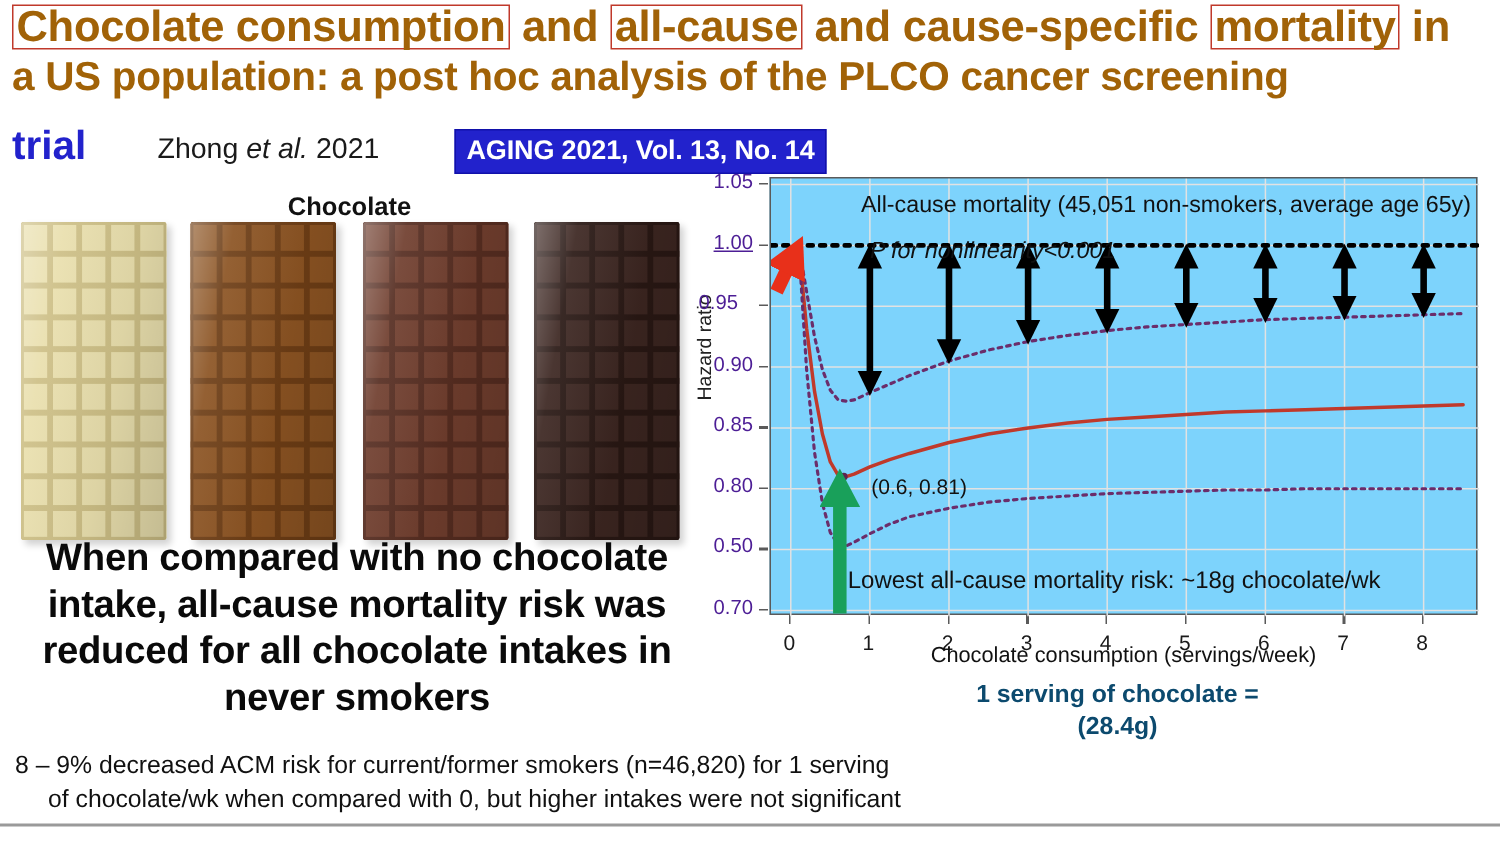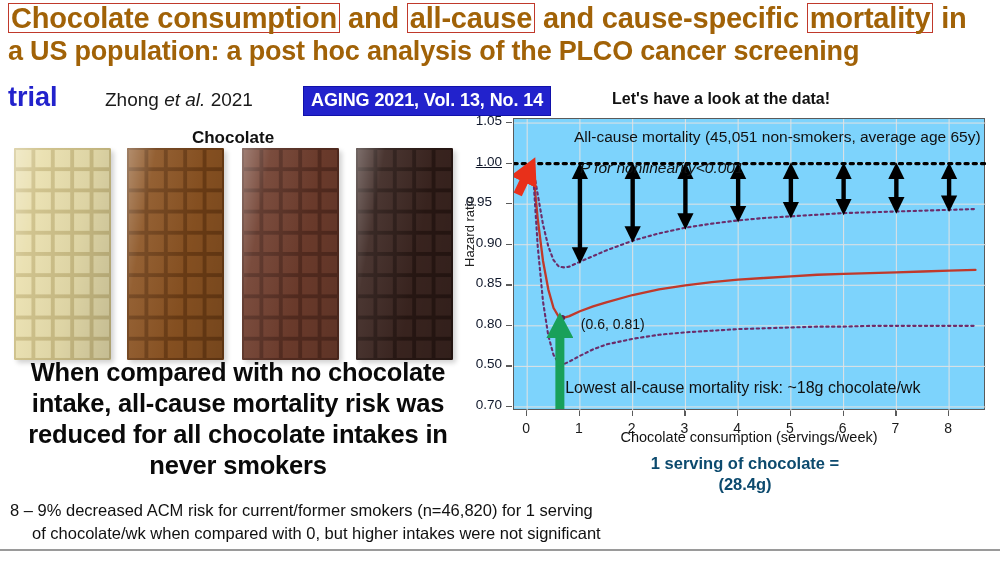--- a/index.html
+++ b/index.html
@@ -84,21 +84,21 @@
   .serving-note .g{display:block;}
 
   
   .chart-area{position:absolute;left:466px;top:115px;width:528px;height:330px;}
   .ylabel{
     position:absolute;left:-4px;top:152px;width:120px;
     transform:rotate(-90deg);transform-origin:left top;
     font-size:13px;color:#222;white-space:nowrap;
   }
   .ytick{
-    position:absolute;right:0;font-size:13.5px;color:#0f172a;
+    position:absolute;right:0;font-size:13.5px;color:#4c1d95;
     text-align:right;white-space:nowrap;
   }
   .yticks{position:absolute;left:0px;top:0;width:46px;height:300px;}
   .xticks{position:absolute;left:0;top:296px;width:528px;height:24px;}
   .xtick{position:absolute;font-size:14px;color:#1a1a1a;text-align:center;width:20px;}
   .xlabel{
     position:absolute;left:47px;top:314px;width:472px;text-align:center;
     font-size:14.5px;color:#111;
   }
   .plotbox{
@@ -133,21 +133,20 @@
 
   <div class="title-block">
     <div class="title-line"><span class="hl-box">Chocolate consumption</span><span> and </span><span class="hl-box">all-cause</span><span> and cause-specific </span><span class="hl-box">mortality</span><span> in</span></div>
     <div class="title-line title-line2">a US population: a post hoc analysis of the PLCO cancer screening</div>
   </div>
 
   <div class="meta-row">
     <span class="trial-word">trial</span>
     <span class="authors"><span>Zhong </span><i>et al.</i><span> 2021</span></span>
     <span class="aging-badge">AGING 2021, Vol. 13, No. 14</span>
-    <span class="look-data">Let's have a look at the data!</span>
   </div>
 
   <div class="choc-caption">Chocolate</div>
   <div class="choc-wrap">
     <div class="bar b1" id="bar0" style="background: rgb(233, 223, 173);">
         <div class="grid" style="background-image: linear-gradient(to right, rgb(205, 191, 134) 0px, rgb(205, 191, 134) 2px, transparent 2px, transparent 17.4px, rgb(205, 191, 134) 17.4px, rgb(205, 191, 134) 19.4px), linear-gradient(rgb(205, 191, 134) 0px, rgb(205, 191, 134) 2px, transparent 2px, transparent 19.2px, rgb(205, 191, 134) 19.2px, rgb(205, 191, 134) 21.2px);"></div>
         <div class="sheen" style="background: linear-gradient(100deg, rgba(255, 255, 255, 0.35) 0%, rgba(255, 255, 255, 0.08) 22%, rgba(0, 0, 0, 0.05) 60%, rgba(0, 0, 0, 0.16) 100%);"></div>
       </div>
     <div class="bar b2" id="bar1" style="background: rgb(139, 83, 34);">
         <div class="grid" style="background-image: linear-gradient(to right, rgb(109, 61, 21) 0px, rgb(109, 61, 21) 2px, transparent 2px, transparent 17.4px, rgb(109, 61, 21) 17.4px, rgb(109, 61, 21) 19.4px), linear-gradient(rgb(109, 61, 21) 0px, rgb(109, 61, 21) 2px, transparent 2px, transparent 19.2px, rgb(109, 61, 21) 19.2px, rgb(109, 61, 21) 21.2px);"></div>

